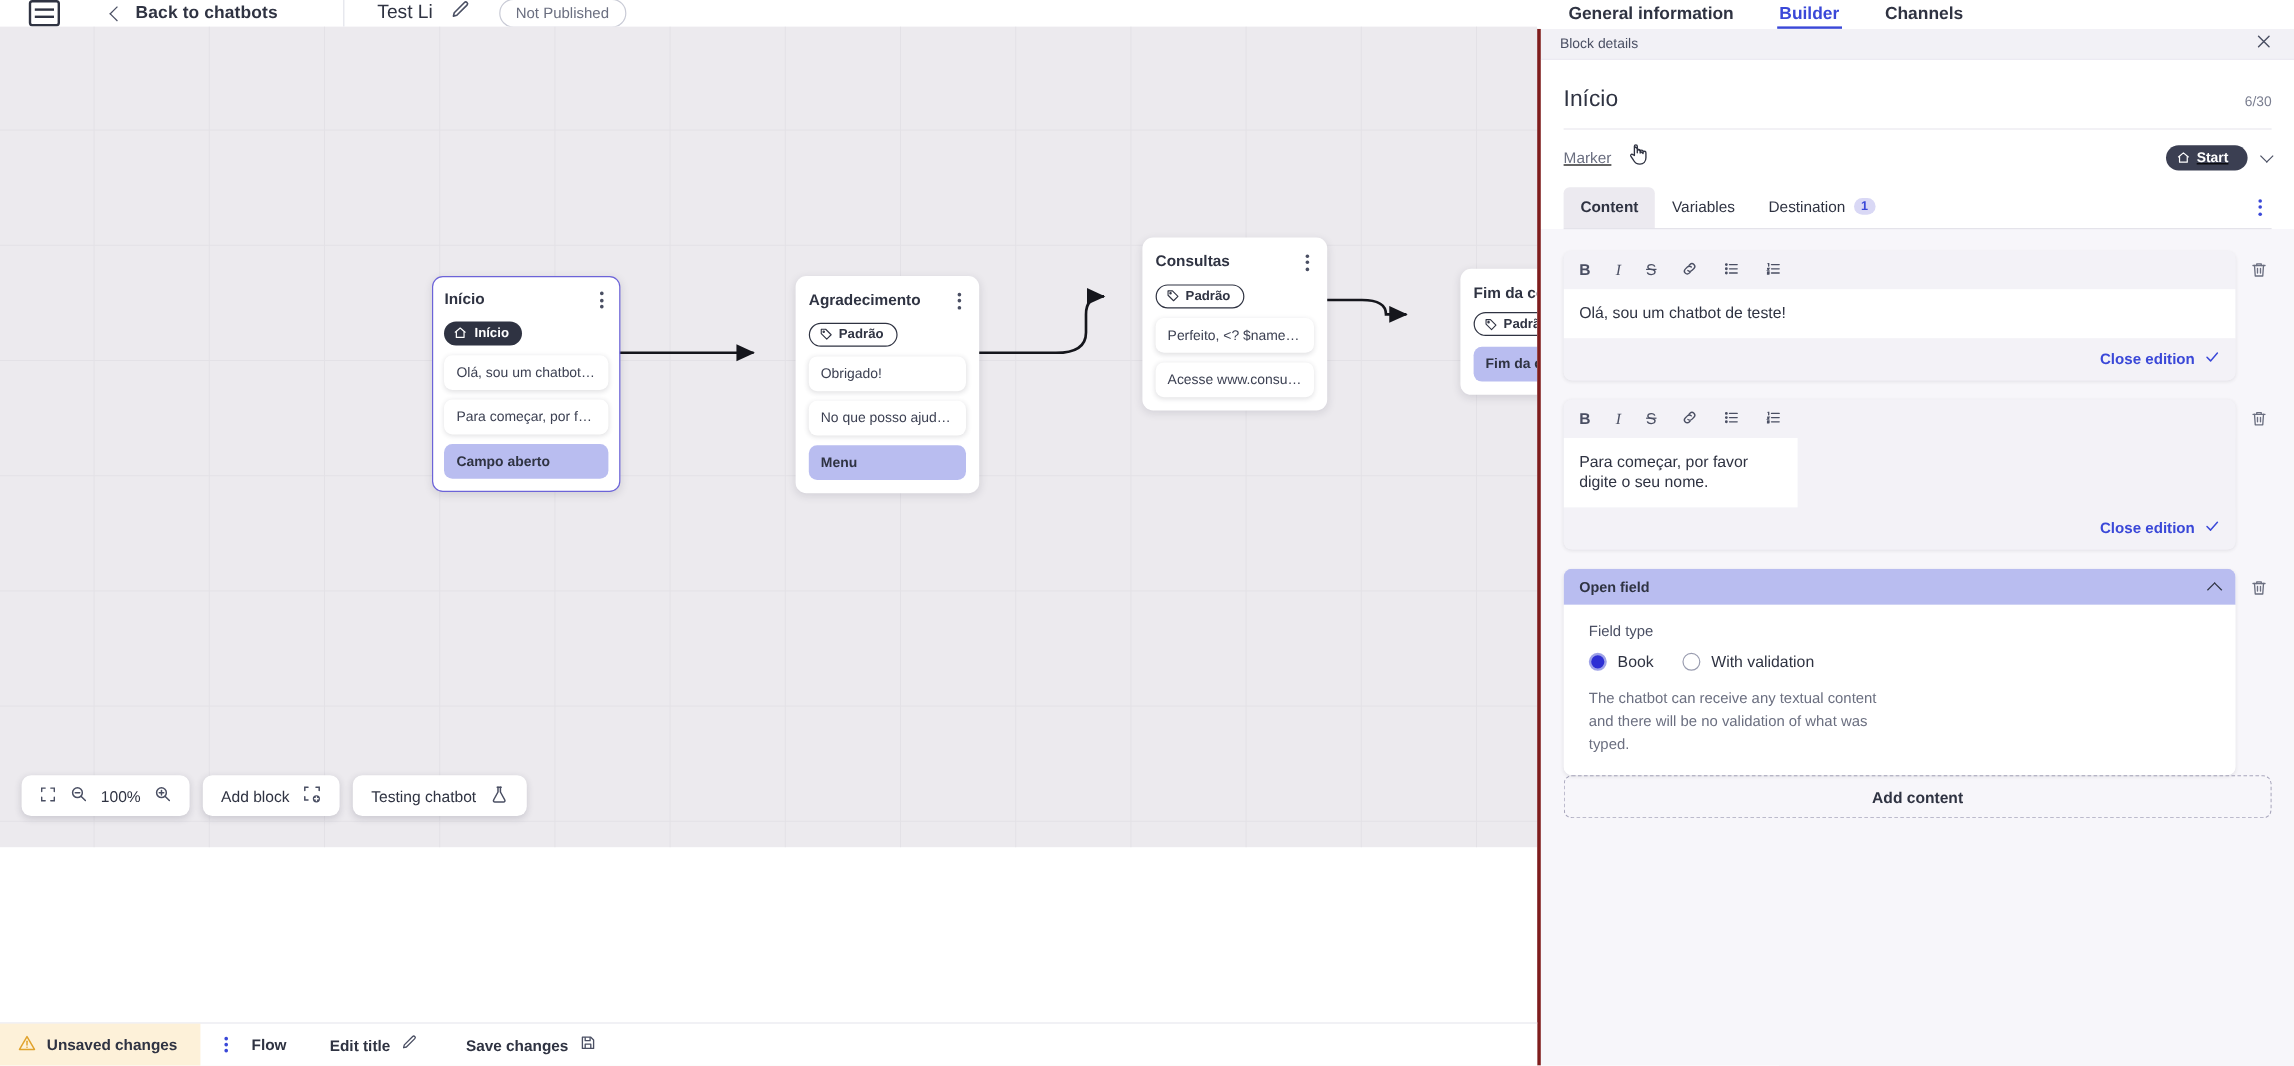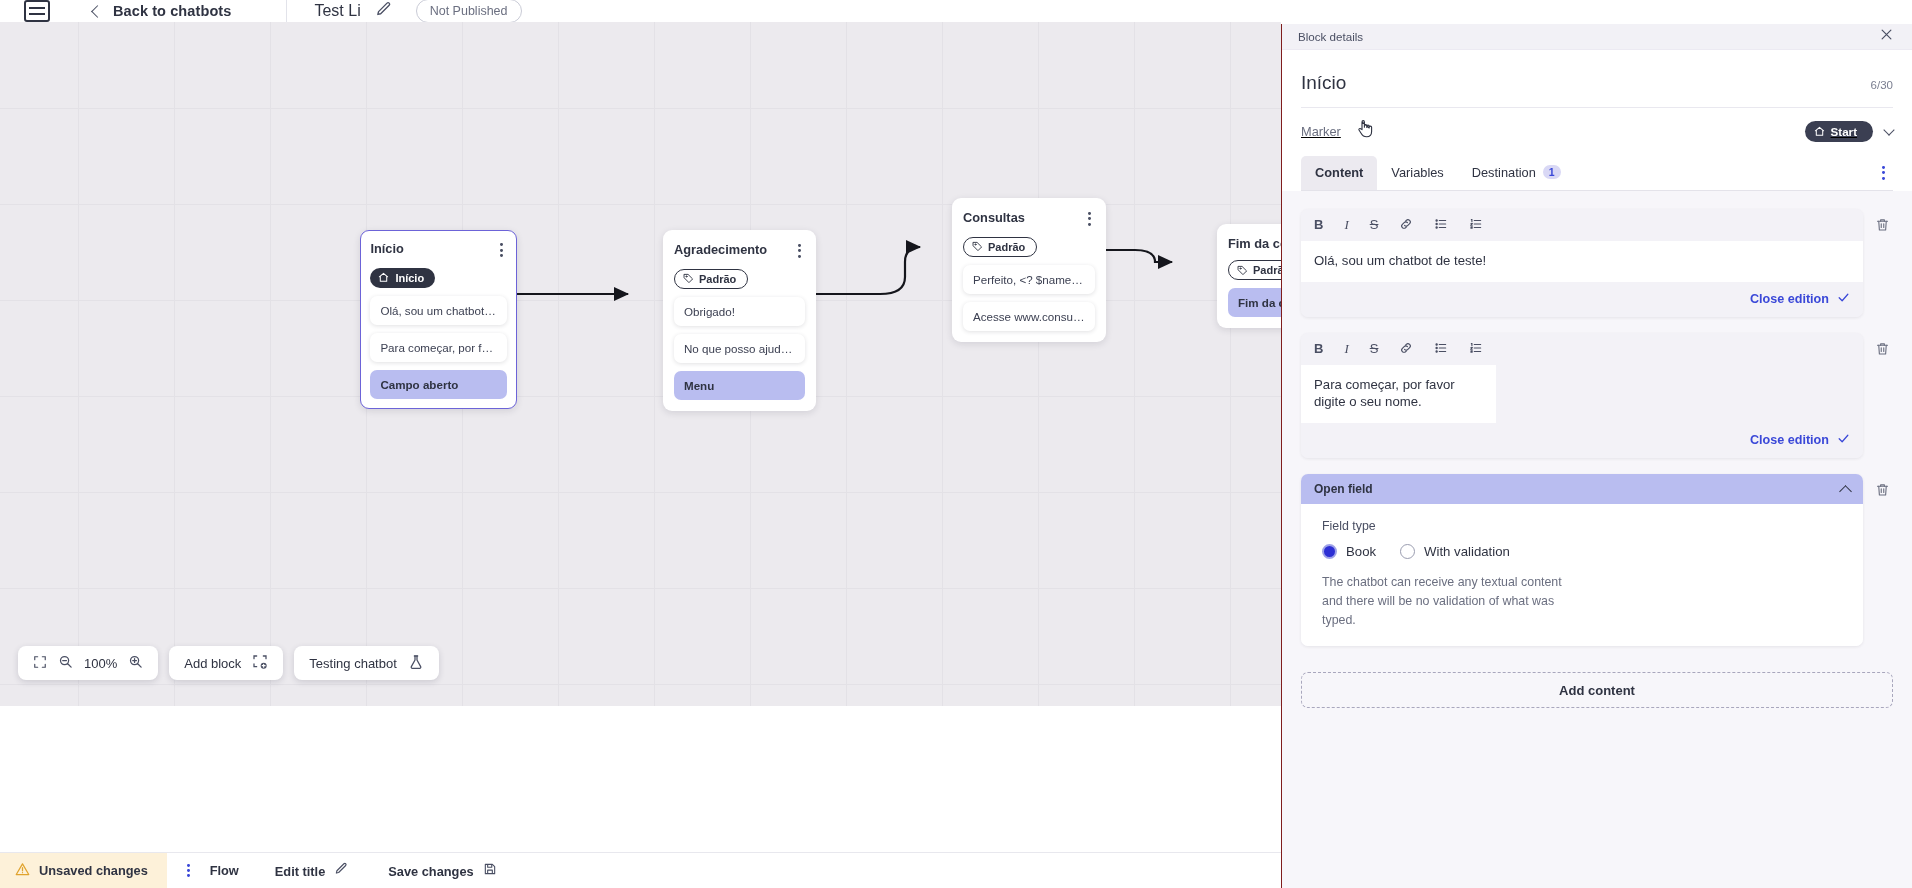--- a/index.html
+++ b/index.html
@@ -144,21 +144,21 @@
   .sb-item {
     display: flex; align-items: flex-end; gap: 9px; font-size: 12.8px;
     font-weight: bold; color: #2f3342; cursor: pointer;
   }
   .sb-kebab { display: flex; flex-direction: column; gap: 2.4px; margin: 0 20px; cursor:pointer; }
   .sb-kebab i { width: 2.8px; height: 2.8px; border-radius: 50%; background: #3a48d8; }
 
   
   .rpanel {
     position: absolute; top: 24px; left: 1281px; width: 631px; height: 864px;
-    background: #f7f6fa; border-left: 1px solid #7f1d1d;
+    background: #f7f6fa; border-left: 3px solid #7f1d1d;
     display: flex; flex-direction: column; overflow: hidden;
   }
   .rp-head {
     height: 26px; background: #f2f1f6; display: flex; align-items: center;
     justify-content: space-between; padding: 0 18px 0 16px;
     border-bottom: 1px solid #eceaf2;
   }
   .rp-head-label { font-size: 11.6px; color: #4a4f63; }
   .x-ic { cursor: pointer; }
   .rp-body { padding: 0 19px; background: #ffffff; }
@@ -257,21 +257,21 @@
   .radio.on {
     border: 2px solid #9ea2e8; background: #2d2fd4;
     box-shadow: inset 0 0 0 1.5px #ffffff00;
   }
   .radio-lb { font-size: 13.2px; color: #2f3342; }
   .ft-desc {
     margin-top: 14px; font-size: 12.4px; color: #6b6f80; line-height: 1.5;
     max-width: 250px;
   }
   .addcontent {
-    margin-top: 26px; border: 1.5px dashed #a9a7bd; border-radius: 7px;
+    border: 1.5px dashed #a9a7bd; border-radius: 7px;
     height: 36px; display: flex; align-items: center; justify-content: center;
     font-size: 13px; font-weight: bold; color: #2f3342; cursor: pointer;
     background: #f7f6fa;
   }
   
   .fakecursor { position: absolute; left: 1356px; top: 118px; z-index: 60; pointer-events: none; }
 </style>
 </head>
 <body>
 
@@ -286,20 +286,25 @@
     <div class="tb-sep"></div>
     <span class="bot-title">Test Li</span>
     <span class="pencil-ic">
       <svg width="17" height="17" viewBox="0 0 24 24" fill="none" stroke="#4a4f63" stroke-width="1.9" stroke-linecap="round" stroke-linejoin="round">
           <path d="M17 3a2.1 2.1 0 0 1 3 3L8 18l-4 1 1-4z"></path>
         </svg>
     </span>
     <span class="pub-pill">Not Published</span>
   </div>
 
+  <div class="rtabs">
+    <div class="rtab">General information</div>
+    <div class="rtab active">Builder</div>
+    <div class="rtab">Channels</div>
+  </div>
 
   <div class="canvas">
 
     <svg class="edges">
       <defs>
         <marker id="arrow" markerWidth="9" markerHeight="9" refX="6.5" refY="3.2" orient="auto">
           <path d="M0,0 L7,3.2 L0,6.4 Z" fill="#15161c"></path>
         </marker>
       </defs>
       <path d="M485,272 L628,272" stroke="#15161c" stroke-width="2.2" fill="none" marker-end="url(#arrow)"></path>

